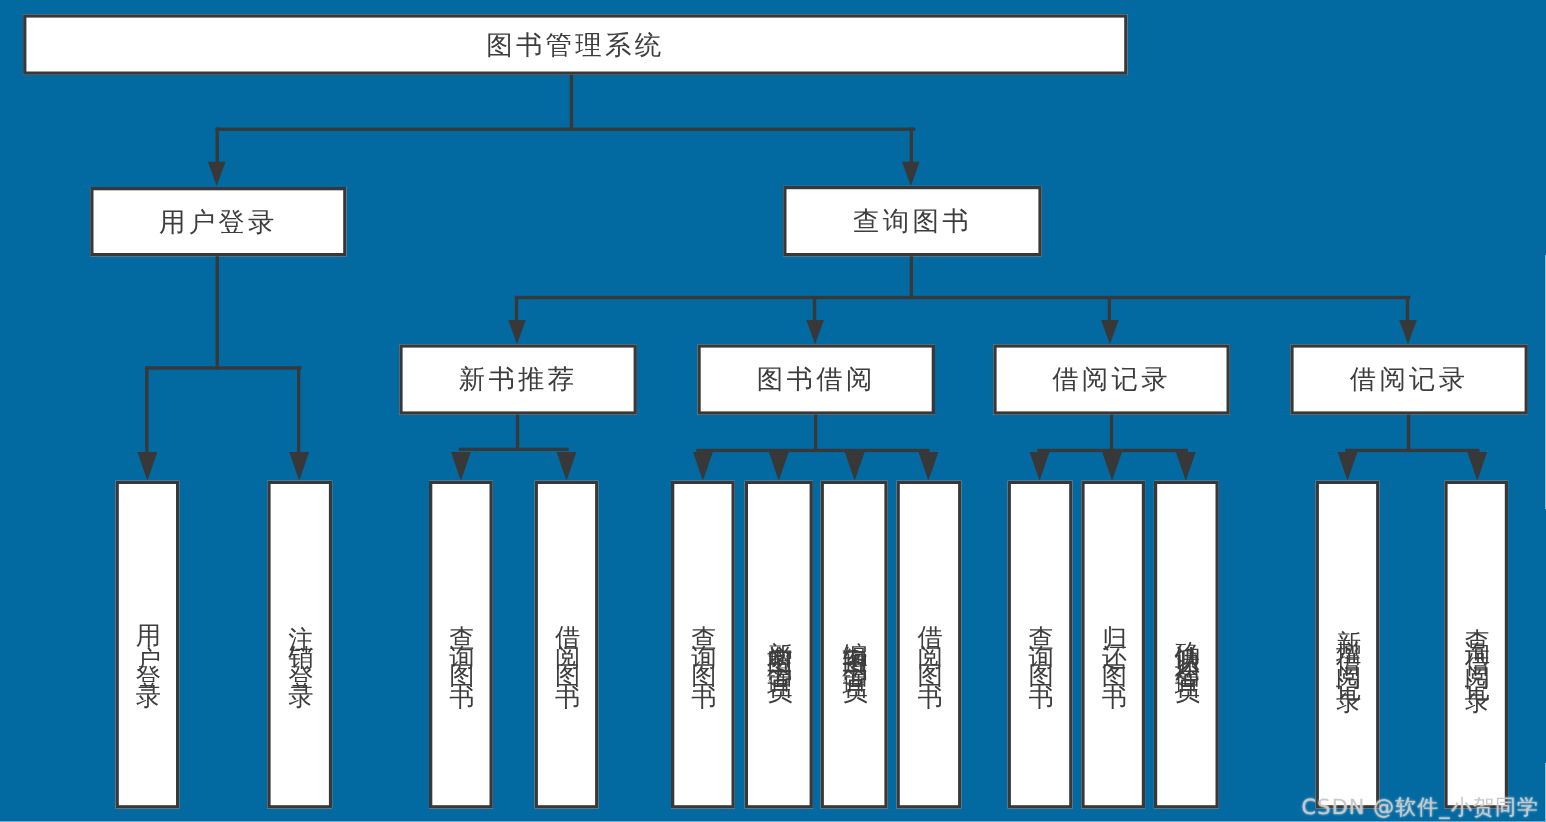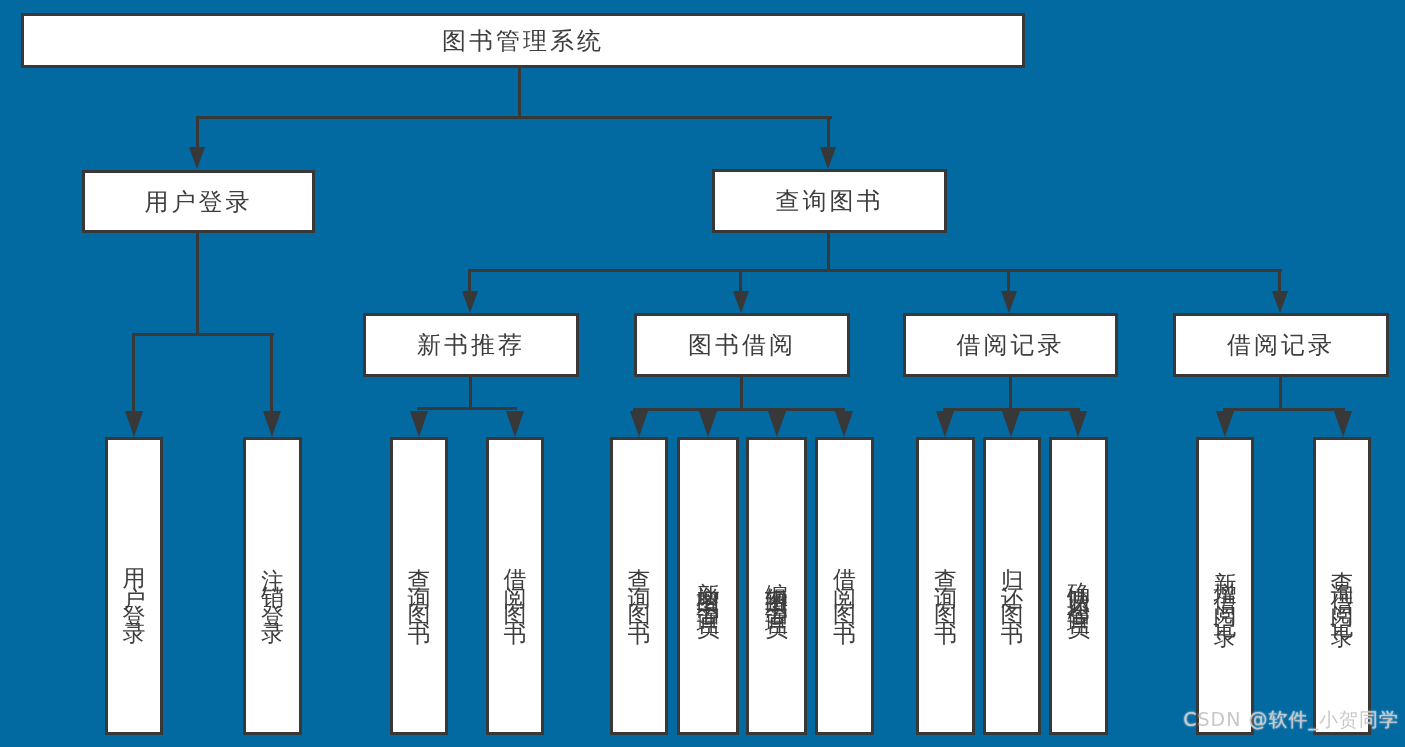--- a/index.html
+++ b/index.html
@@ -36,21 +36,21 @@
     position:absolute; width:0; height:0;
     border-left:9px solid transparent; border-right:9px solid transparent;
     border-top:26px solid #383838;
   }
   .tri2 {
     position:absolute; width:0; height:0;
     border-left:8px solid transparent; border-right:8px solid transparent;
     border-top:22px solid #383838;
   }
   .watermark {
-    position:absolute; right:6px; bottom:14px;
+    position:absolute; right:6px; bottom:0;
     font-size:19px; color:#c8c8c8; letter-spacing:1px;
     white-space:nowrap; z-index:10;
     text-shadow:0 0 2px #ffffff;
     text-align:center;
   }
 </style>
 </head>
 <body>
 
 <div id="canvas">

